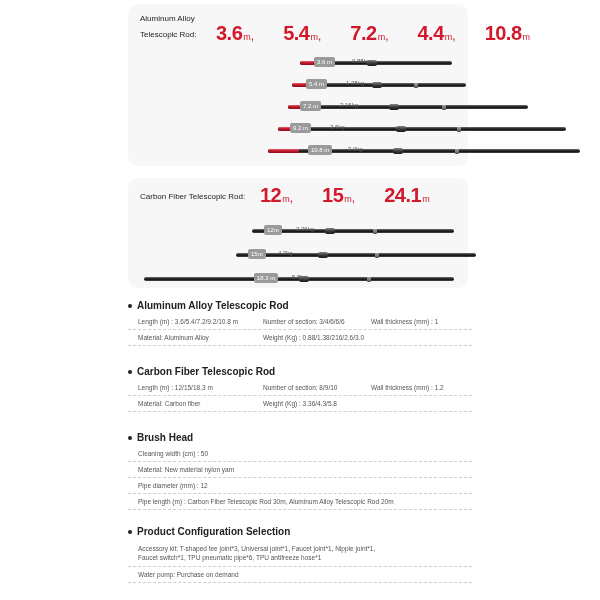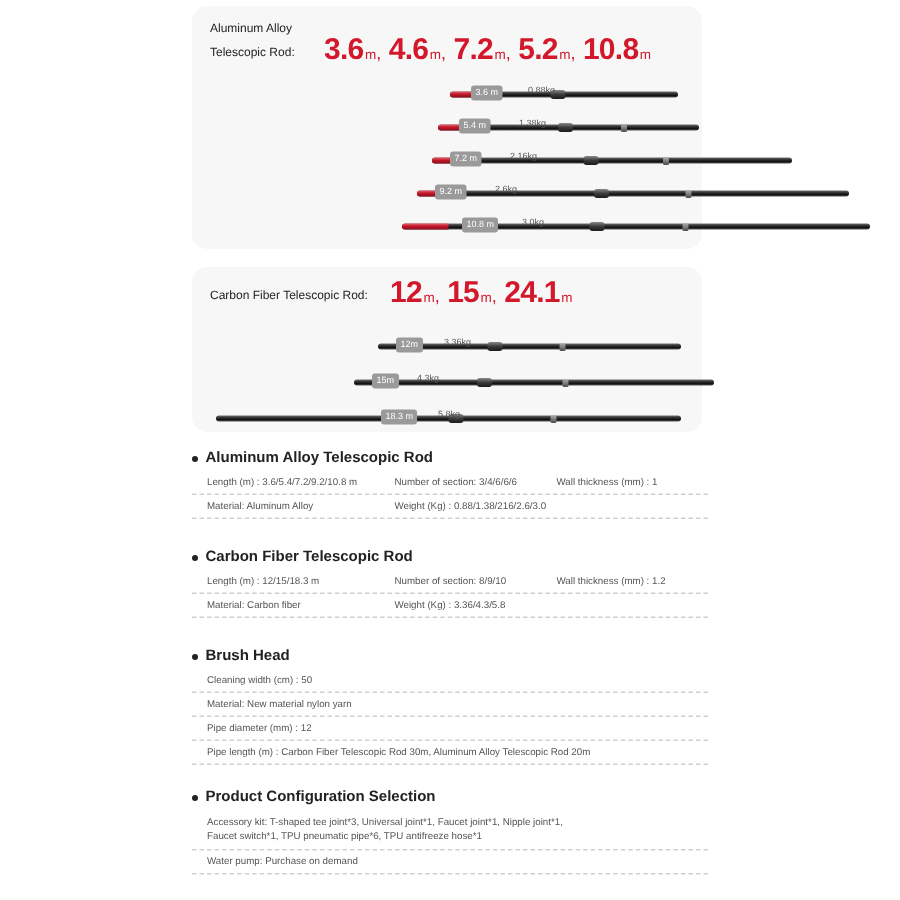--- a/index.html
+++ b/index.html
@@ -24,21 +24,21 @@
 
   .panel-head {
     position:absolute;
     left:12px; top:7px;
     display:flex; align-items:flex-end;
   }
   .panel-title {
     font-size:8px; color:#222; line-height:16px;
     width:74px;
   }
-  .sizes { display:flex; align-items:baseline; margin-left:2px; }
+  .sizes { display:flex; align-items:baseline; margin-left:2px;gap:24px; }
   .size-item { display:flex; align-items:baseline; margin-right:3px; }
   .size-num {
     color:#d2182a; font-weight:bold; font-size:20px; line-height:20px;
     letter-spacing:-0.5px;
   }
   .size-unit { color:#d2182a; font-size:9px; margin-left:1px; }
   .size-sep { color:#d2182a; font-size:12px; margin-right:2px;}
 
   
   .rod { position:absolute; height:9px; }
@@ -106,31 +106,31 @@
   <div class="panel" id="panel-alu">
     <div class="panel-head">
       <div class="panel-title">Aluminum Alloy Telescopic Rod:</div>
       <div class="sizes">
         <div class="size-item">
           <span class="size-num">3.6</span>
           <span class="size-unit">m</span>
           <span class="size-sep">,</span>
         </div>
         <div class="size-item">
-          <span class="size-num">4.6</span>
+          <span class="size-num">5.4</span>
           <span class="size-unit">m</span>
           <span class="size-sep">,</span>
         </div>
         <div class="size-item">
           <span class="size-num">7.2</span>
           <span class="size-unit">m</span>
           <span class="size-sep">,</span>
         </div>
         <div class="size-item">
-          <span class="size-num">5.2</span>
+          <span class="size-num">4.4</span>
           <span class="size-unit">m</span>
           <span class="size-sep">,</span>
         </div>
         <div class="size-item">
           <span class="size-num">10.8</span>
           <span class="size-unit">m</span>
         </div>
       </div>
     </div>
 

